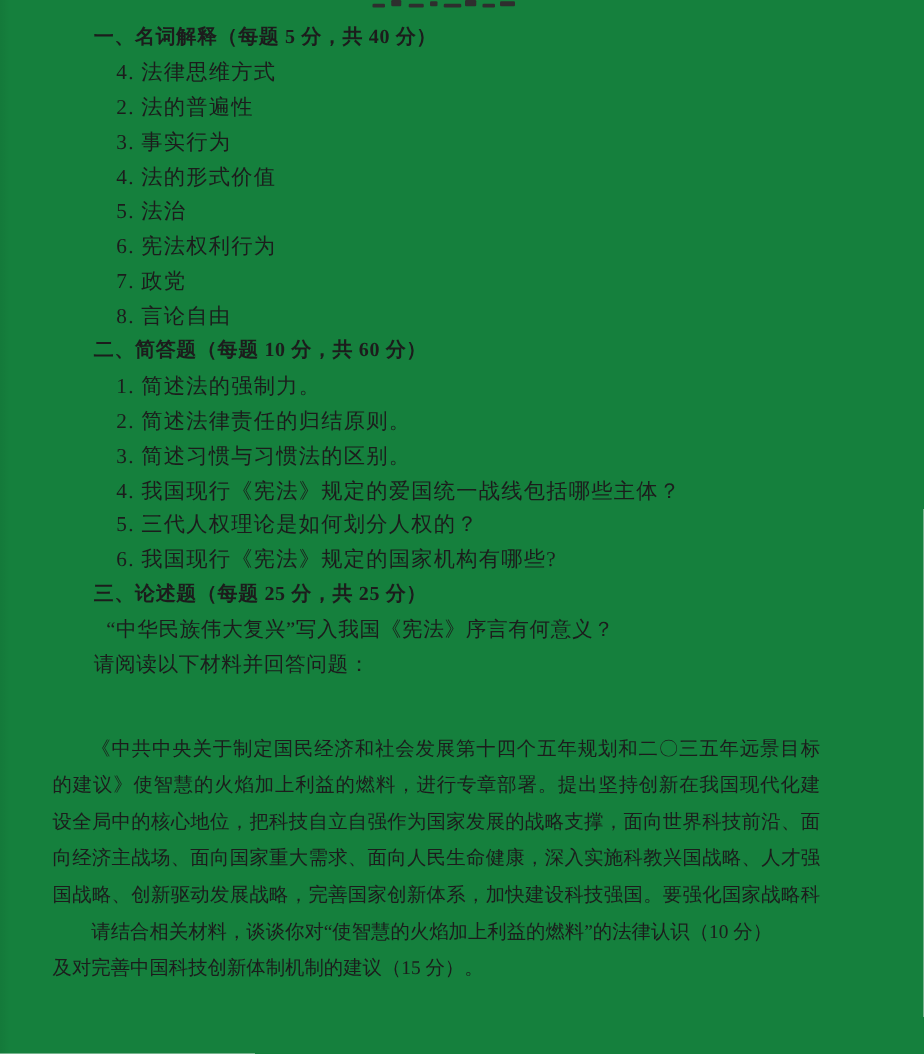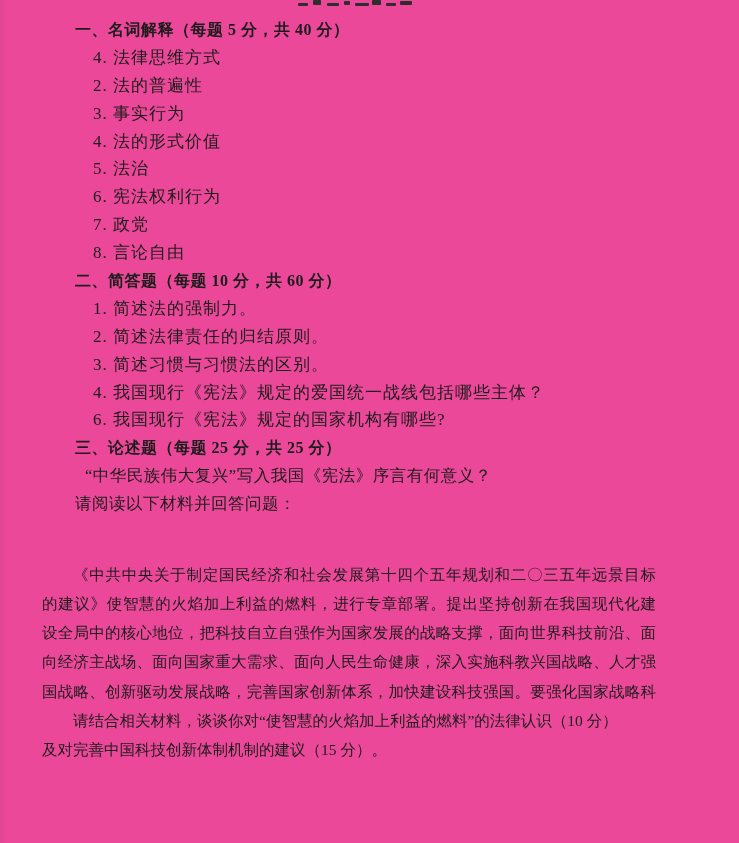--- a/index.html
+++ b/index.html
@@ -1,37 +1,37 @@
 <!DOCTYPE html>
 <html><head>
 <meta charset="utf-8">
 <style>
   html,body{margin:0;padding:0;background:#ffffff;}
   .page{
     position:relative;
     width:739px;height:843px;
-    background:#ec4899;
+    background:#15803d;
     color:#1c1c1c;
     font-family:"Liberation Serif","DejaVu Serif",serif;
     overflow:hidden;
   }
   
   .scan-edge{position:absolute;left:0;top:0;width:8px;height:843px;
     background:linear-gradient(90deg, rgba(0,0,0,0.05), rgba(0,0,0,0));}
   
   .cut{position:absolute;background:#2e2e2e;border-radius:1px;}
   
   .topflow{position:absolute;top:16px;left:42px;width:616px;}
   .topflow>div{line-height:27.9px;height:27.9px;white-space:nowrap;}
   .h{font-weight:bold;font-size:16px;padding-left:33px;letter-spacing:0.5px;}
   .it{font-size:17px;padding-left:51px;letter-spacing:1px;}
   .bq{font-size:16.5px;text-indent:43px;letter-spacing:0.5px;}
   .bq2{font-size:16.5px;text-indent:33px;letter-spacing:0.5px;}
   
-  .mat{position:absolute;top:560px;left:42px;width:614px;font-size:15.5px;}
+  .mat{position:absolute;top:585px;left:42px;width:614px;font-size:15.5px;}
   .mat>div{line-height:29.15px;height:29.15px;white-space:nowrap;}
   .jl{text-align:justify;text-align-last:justify;white-space:normal !important;}
   .ind{text-indent:31px;}
 </style>
 </head>
 <body>
 
 <div class="page">
   <div class="scan-edge"></div>
 
@@ -55,20 +55,21 @@
     <div class="it">5. 法治</div>
     <div class="it">6. 宪法权利行为</div>
     <div class="it">7. 政党</div>
     <div class="it">8. 言论自由</div>
 
     <div class="h">二、简答题（每题 10 分，共 60 分）</div>
     <div class="it">1. 简述法的强制力。</div>
     <div class="it">2. 简述法律责任的归结原则。</div>
     <div class="it">3. 简述习惯与习惯法的区别。</div>
     <div class="it">4. 我国现行《宪法》规定的爱国统一战线包括哪些主体？</div>
+    <div class="it">5. 三代人权理论是如何划分人权的？</div>
     <div class="it">6. 我国现行《宪法》规定的国家机构有哪些?</div>
 
     <div class="h">三、论述题（每题 25 分，共 25 分）</div>
     <div class="bq">“中华民族伟大复兴”写入我国《宪法》序言有何意义？</div>
 
     <div class="bq2">请阅读以下材料并回答问题：</div>
   </div>
 
   <div class="mat">
     <div class="jl ind">《中共中央关于制定国民经济和社会发展第十四个五年规划和二〇三五年远景目标</div>

